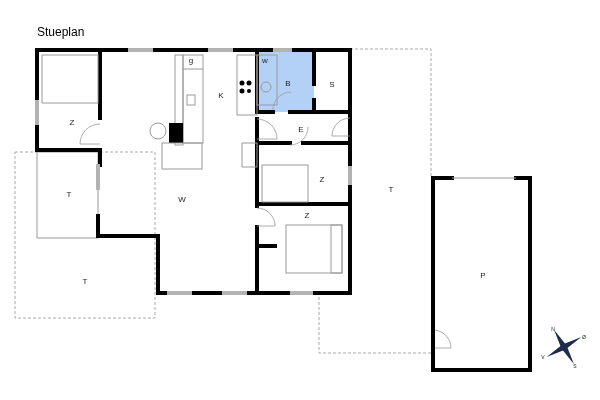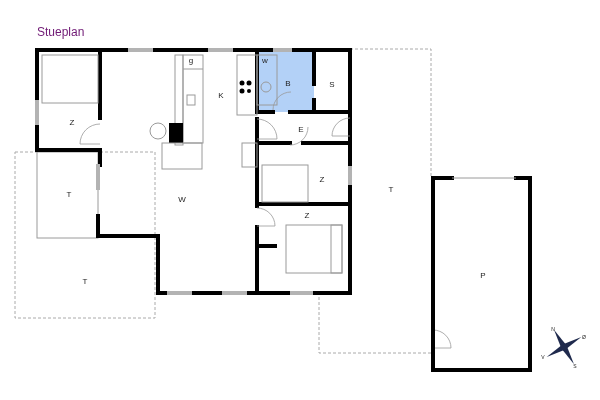--- a/index.html
+++ b/index.html
@@ -1,17 +1,17 @@
 <!DOCTYPE html>
 <html><head>
 <meta charset="utf-8">
 <style>
   html, body { margin:0; padding:0; background:#ffffff; }
   body { width:600px; height:400px; position:relative; overflow:hidden; font-family:"Liberation Sans", sans-serif; }
-  .title { position:absolute; left:37px; top:25px; font-size:12px; color:#701a75; }
+  .title { position:absolute; left:37px; top:25px; font-size:12px; color:#000000; }
   svg { position:absolute; left:0; top:0; }
   .lbl { font-family:"Liberation Sans", sans-serif; font-size:8px; fill:#222; text-anchor:middle; dominant-baseline:middle; }
   .wall { stroke:#000; stroke-width:4; fill:none; stroke-linecap:square; }
   .thin { stroke:#9a9a9a; stroke-width:1; fill:none; }
   .dash { stroke:#aaa; stroke-width:1; fill:none; stroke-dasharray:3,2; }
   .win { stroke:#b3b3b3; stroke-width:4; }
   .door { stroke:#999; stroke-width:0.8; fill:none; }
 </style>
 </head>
 <body>

